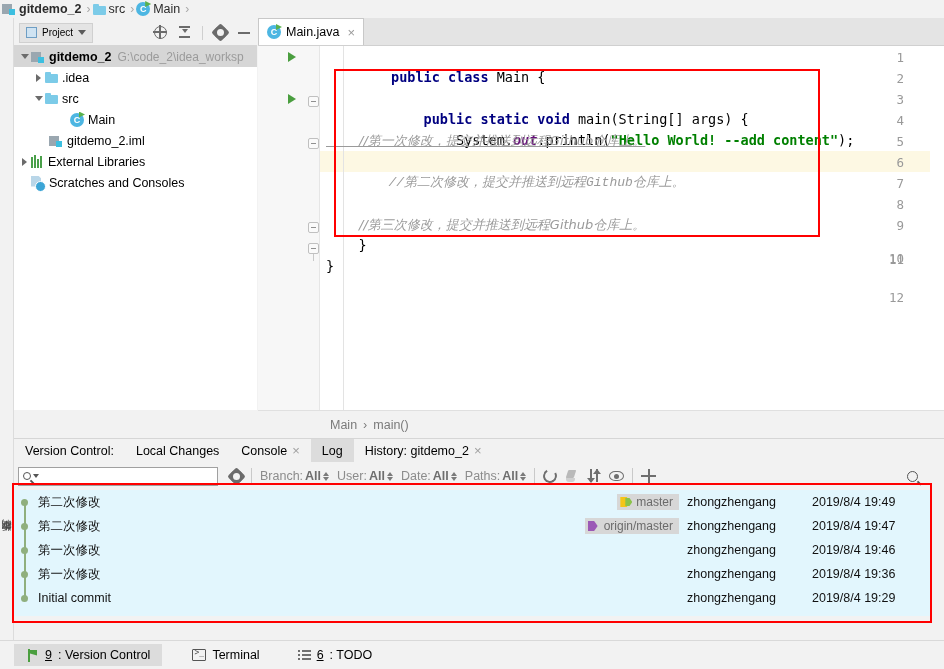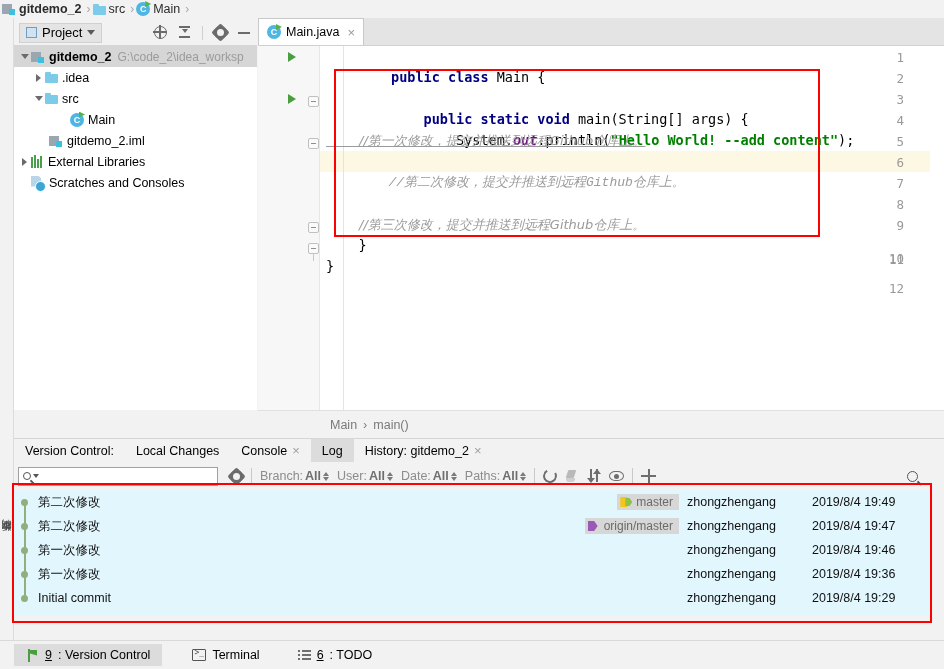--- a/index.html
+++ b/index.html
@@ -63,21 +63,21 @@
     border-bottom: 1px solid #d6d6d6;
   }
   .proj-tab {
     display: flex; align-items: center; gap: 5px;
     padding: 2px 6px; background: #e4e4e4; border: 1px solid #d0d0d0;
     margin-left: 5px; height: 20px;
   }
   .proj-sq {
     width: 11px; height: 11px; border: 1.5px solid #6e9ec4; background: #cfe3f2;
   }
-  .proj-label { font-size: 13px; }
+  .proj-label { font-size: 10px; }
   .caret-dn {
     width: 0; height: 0; border-left: 4px solid transparent;
     border-right: 4px solid transparent; border-top: 5px solid #5a5a5a;
   }
   .hdr-icons {
     margin-left: auto; display: flex; align-items: center; gap: 11px;
     padding-right: 7px;
   }
   .hdr-icons .sep {
     width: 1px; height: 14px; background: #cfcfcf;
@@ -527,21 +527,21 @@
     <div class="lnum" style="top:25px;">2</div>
     <div class="lnum" style="top:46px;">3</div>
     <div class="lnum" style="top:67px;">4</div>
     <div class="lnum" style="top:88px;">5</div>
     <div class="lnum" style="top:109px;">6</div>
     <div class="lnum" style="top:130px;">7</div>
     <div class="lnum" style="top:151px;">8</div>
     <div class="lnum" style="top:172px;">9</div>
     <div class="lnum" style="top:205px;">10</div>
     <div class="lnum" style="top:206px;text-align:right;">11</div>
-    <div class="lnum" style="top:235px;text-align:right;">12</div>
+    <div class="lnum" style="top:244px;text-align:right;">12</div>
 
     <div class="runmark" style="top:6px;"></div>
     <div class="runmark" style="top:48px;"></div>
 
     <div class="fold" style="top:50px;"></div>
     <div class="fold" style="top:92px;"></div>
     <div class="fold" style="top:176px;"></div>
     <div class="fold tail" style="top:197px;"></div>
 
     <div class="code">

